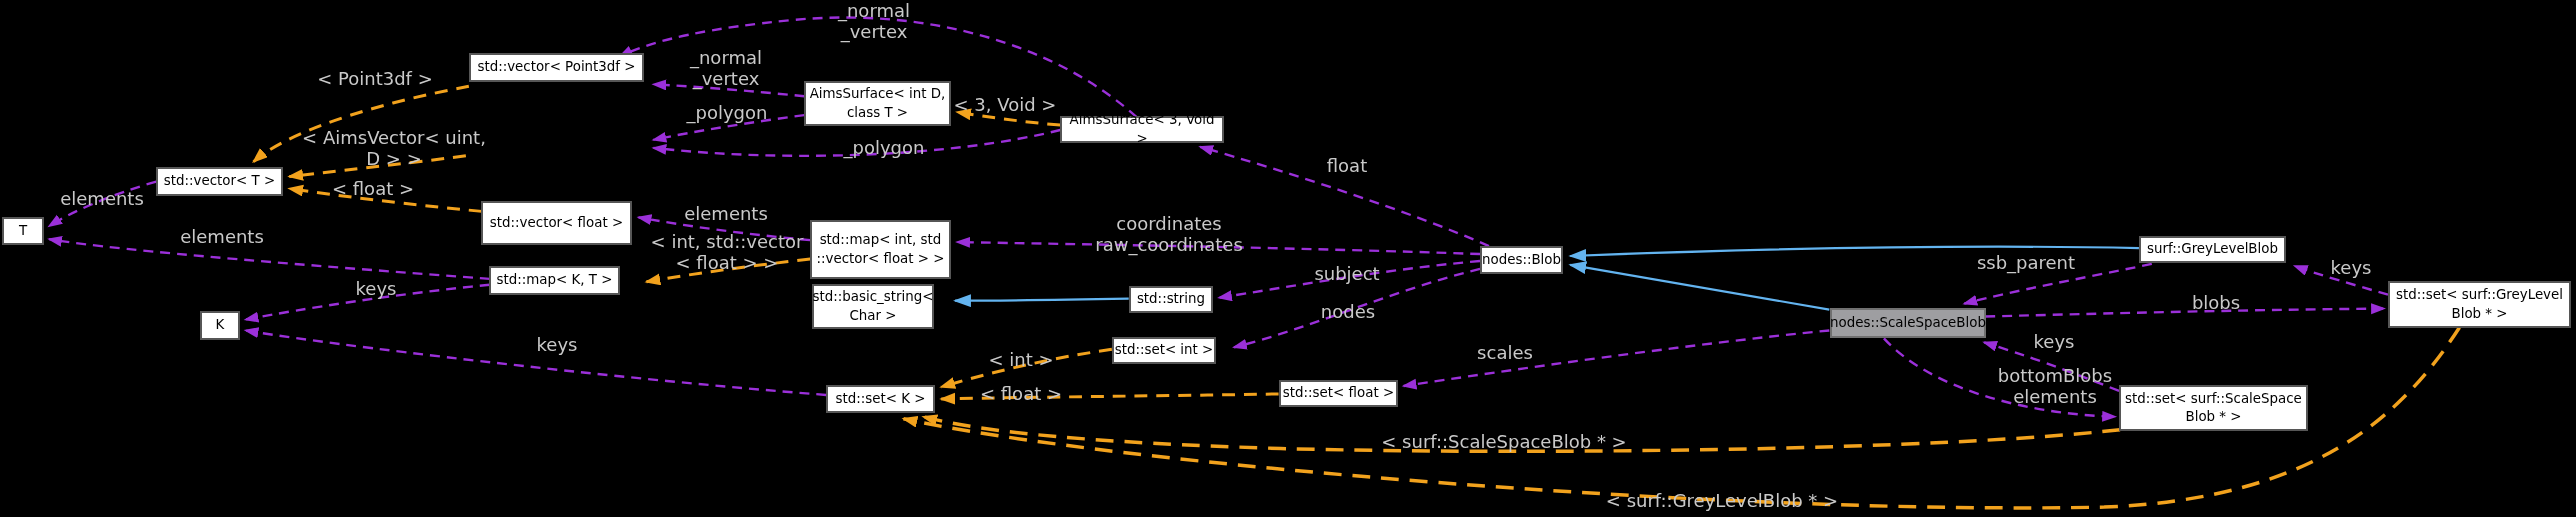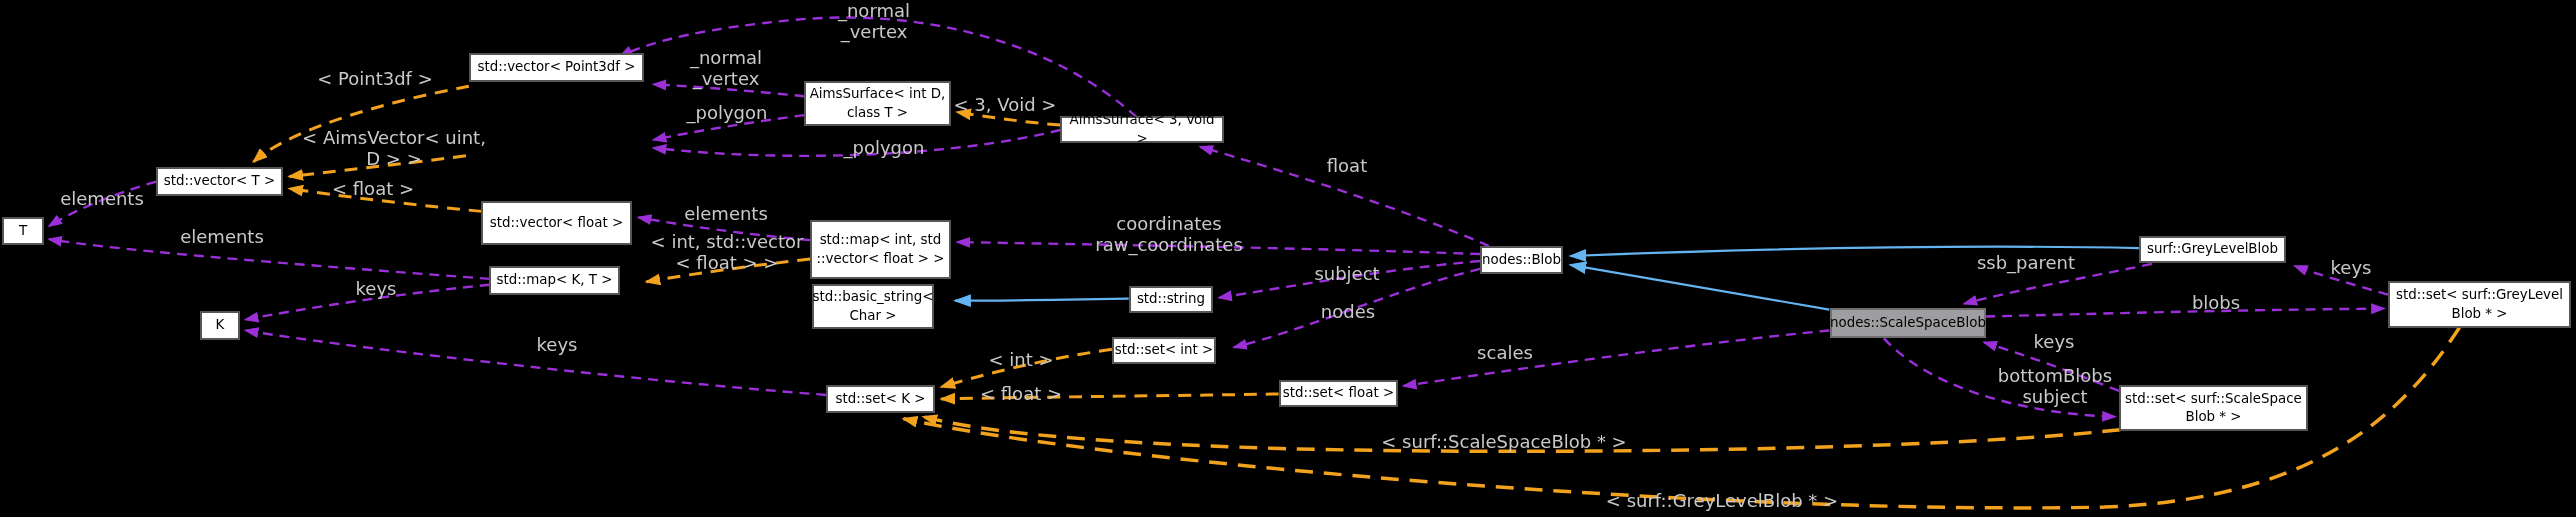--- a/index.html
+++ b/index.html
@@ -142,18 +142,18 @@
   <div class="elabel" style="left:2351px;top:268px">keys</div>
   <div class="elabel" style="left:376px;top:289px">keys</div>
   <div class="elabel" style="left:1348px;top:312px">nodes</div>
   <div class="elabel" style="left:2216px;top:303px">blobs</div>
   <div class="elabel" style="left:1021px;top:360px">&lt; int &gt;</div>
   <div class="elabel" style="left:557px;top:345px">keys</div>
   <div class="elabel" style="left:1505px;top:353px">scales</div>
   <div class="elabel" style="left:2054px;top:342px">keys</div>
   <div class="elabel" style="left:1021px;top:394px">&lt; float &gt;</div>
   <div class="elabel" style="left:2055px;top:387px">bottomBlobs
-subject</div>
+elements</div>
   <div class="elabel" style="left:1504px;top:442px">&lt; surf::ScaleSpaceBlob * &gt;</div>
   <div class="elabel" style="left:1722px;top:501px">&lt; surf::GreyLevelBlob * &gt;</div>
 
 </div>
 
 
 </body></html>

